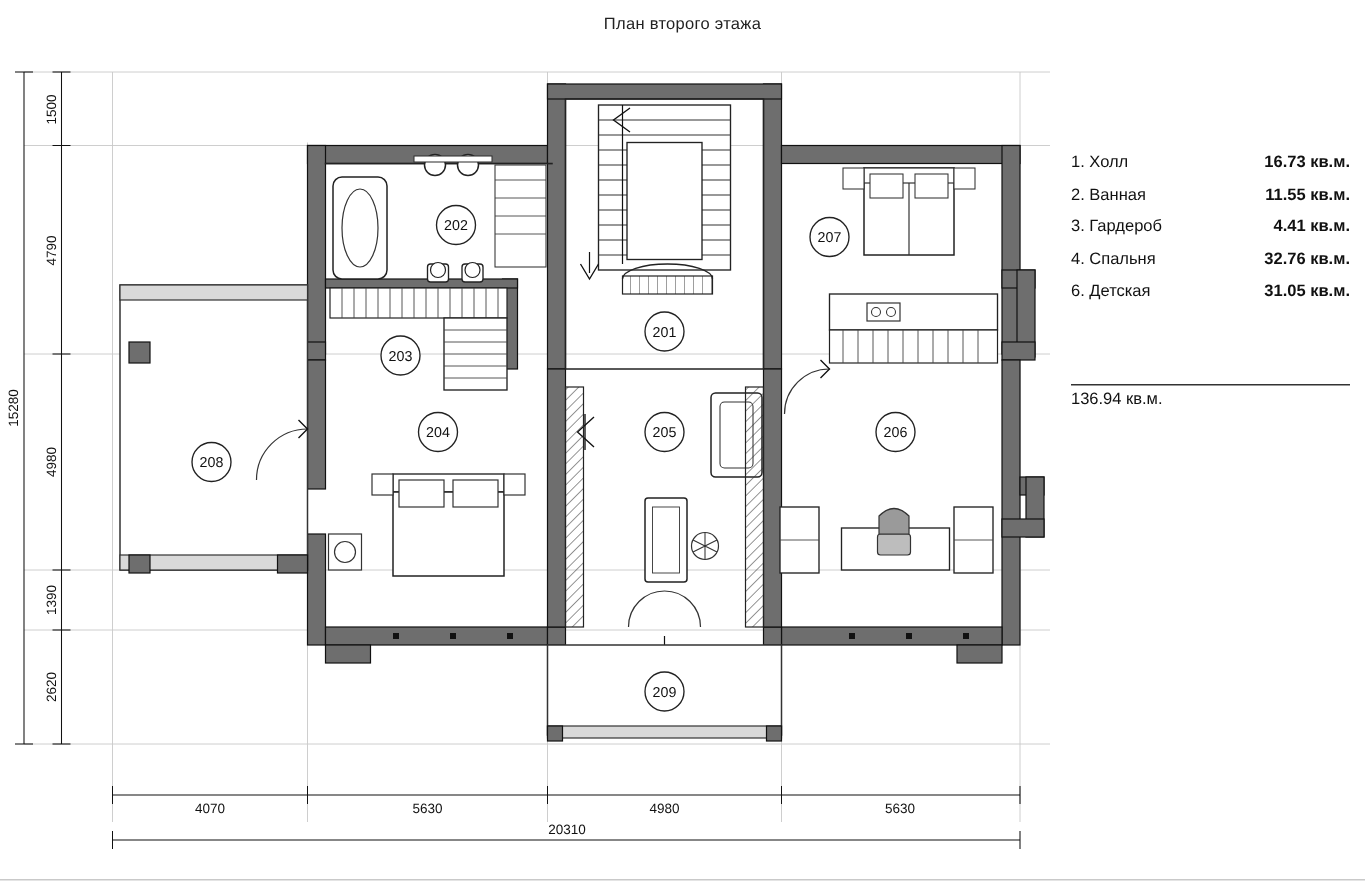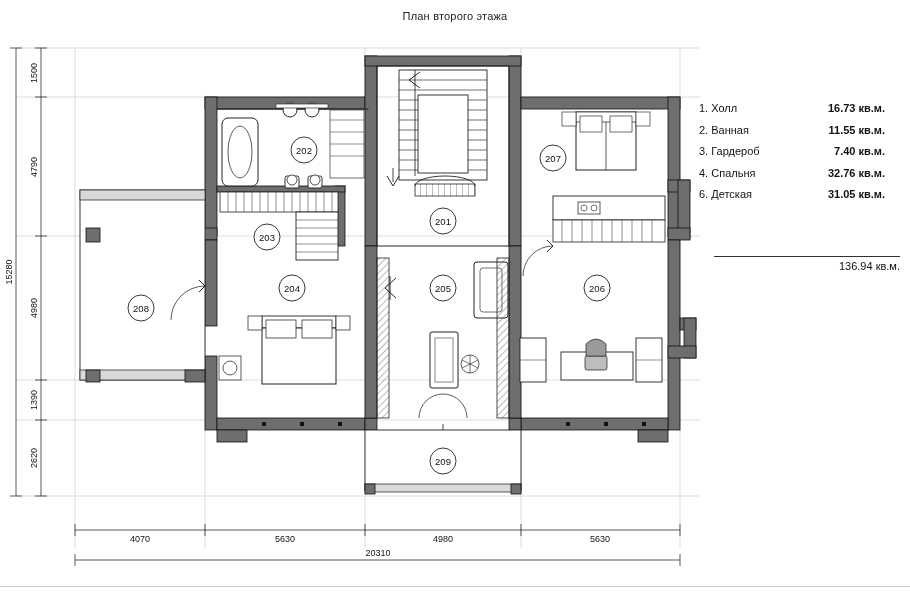--- a/index.html
+++ b/index.html
@@ -9,27 +9,27 @@
     color:#000;overflow:hidden;position:relative;
   }
   #root{position:absolute;left:0;top:0;width:818px;height:597px;}
 
   .title{
     position:absolute;left:0;top:10px;width:910px;text-align:center;
     font-size:11px;color:#222;letter-spacing:.2px;
   }
 
   
-  .legend{position:absolute;left:699px;top:98px;width:186px;}
+  .legend{position:absolute;left:714px;top:98px;width:186px;}
   .legend-row{display:flex;justify-content:space-between;align-items:baseline;
     font-size:11px;line-height:21.5px;color:#111;}
   .legend-row .lbl{white-space:nowrap;}
   .legend-row .val{white-space:nowrap;font-weight:bold;}
   .legend-rule{position:absolute;left:714px;top:256px;width:186px;height:1px;background:#333;}
-  .legend-total{position:absolute;left:714px;top:260px;width:186px;text-align:right;
+  .legend-total{position:absolute;left:714px;top:260px;width:186px;text-align:left;
     font-size:11px;color:#111;}
 
   
   .plan{position:absolute;left:0;top:0;width:714px;height:580px;}
   svg{display:block;}
 
   
   .dim{font-size:9px;fill:#111;font-family:"Liberation Sans", sans-serif;}
   .dimv{font-size:9px;fill:#111;font-family:"Liberation Sans", sans-serif;}
   .roomnum{font-size:9.5px;fill:#111;font-family:"Liberation Sans", sans-serif;text-anchor:middle;}
@@ -47,21 +47,21 @@
     <div class="legend-row">
       <span class="lbl">1. Холл</span>
       <span class="val">16.73 кв.м.</span>
     </div>
     <div class="legend-row">
       <span class="lbl">2. Ванная</span>
       <span class="val">11.55 кв.м.</span>
     </div>
     <div class="legend-row">
       <span class="lbl">3. Гардероб</span>
-      <span class="val">7.40 кв.м.</span>
+      <span class="val">4.41 кв.м.</span>
     </div>
     <div class="legend-row">
       <span class="lbl">4. Спальня</span>
       <span class="val">32.76 кв.м.</span>
     </div>
     <div class="legend-row">
       <span class="lbl">6. Детская</span>
       <span class="val">31.05 кв.м.</span>
     </div>
   </div>

